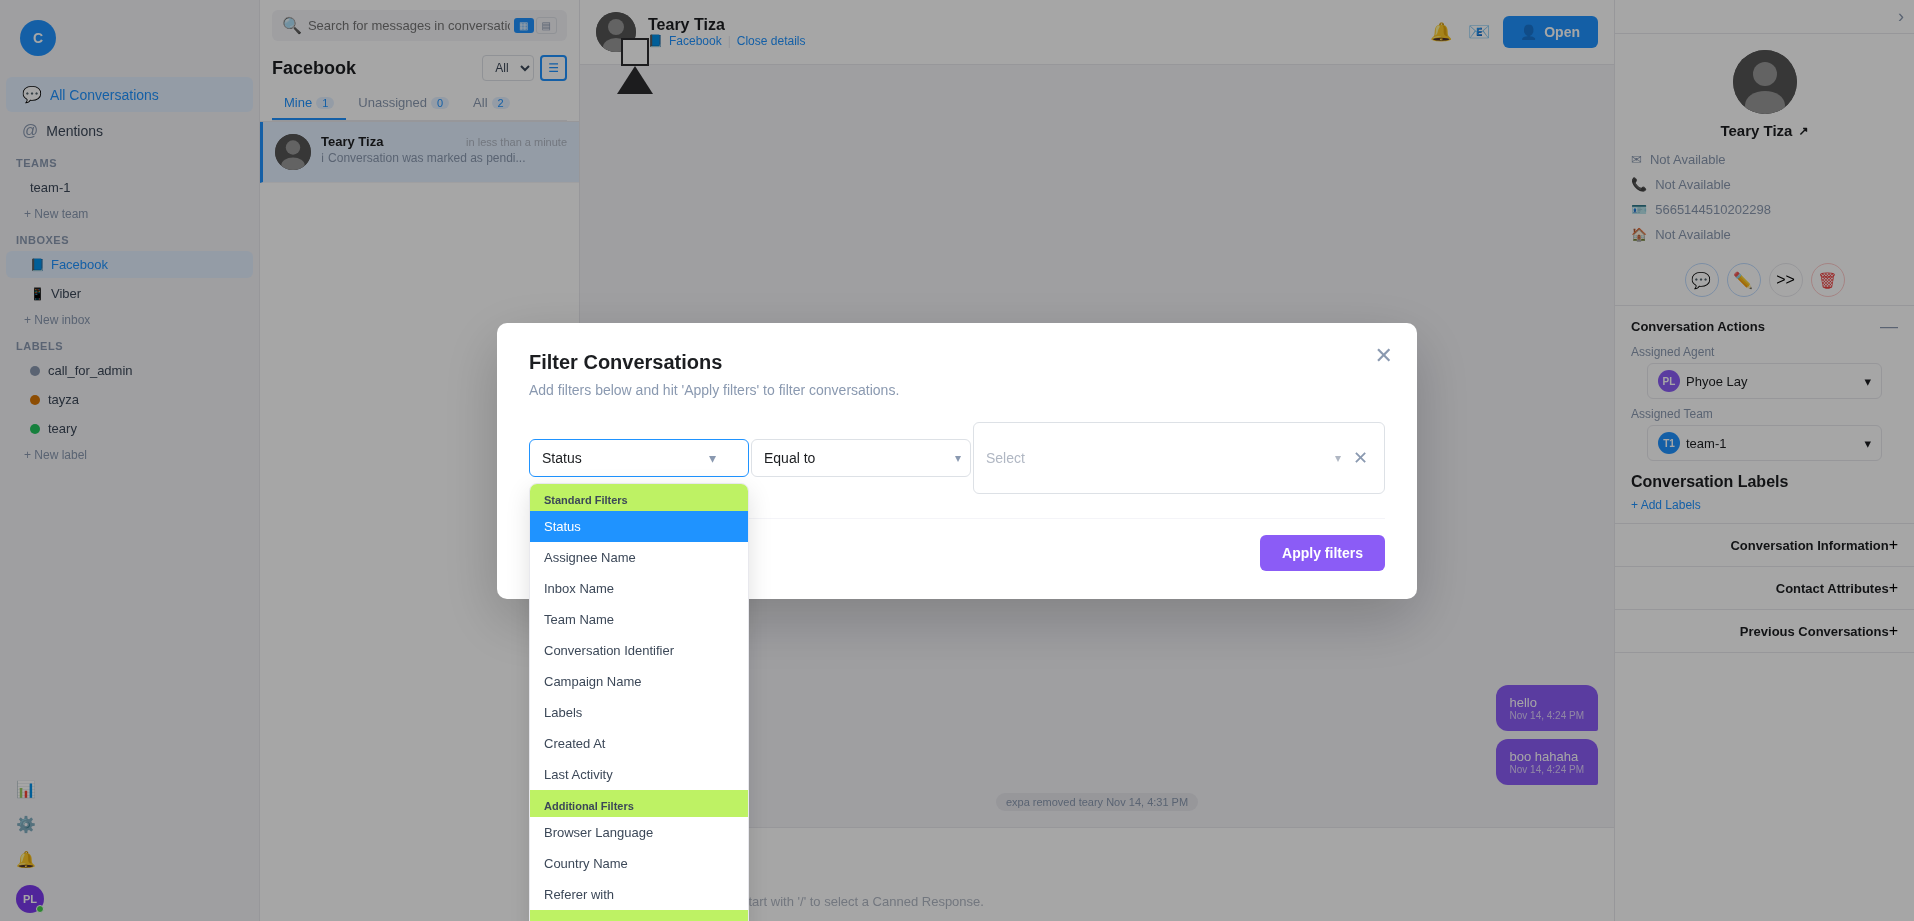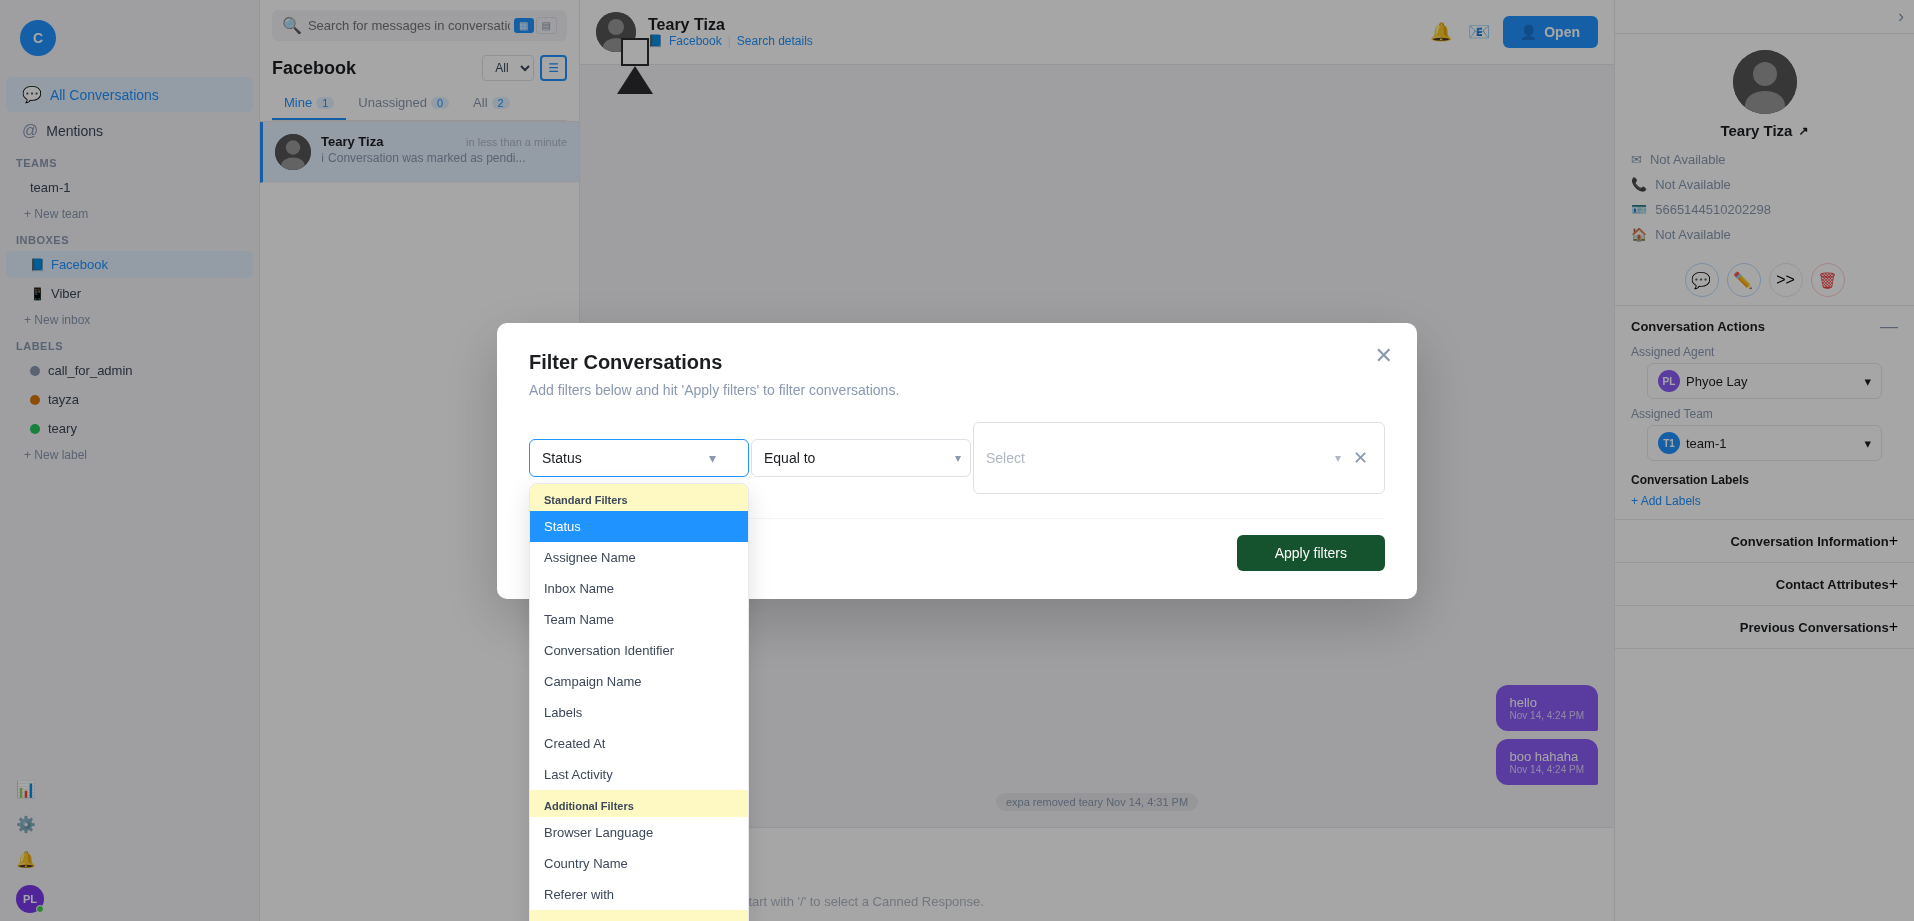--- a/index.html
+++ b/index.html
@@ -256,33 +256,33 @@
       justify-content: space-between;
     }
     .filter-clear-btn {
       background: none; border: none; cursor: pointer; color: #8a99b0; font-size: 18px; padding: 0 4px;
     }
     .modal-footer { display: flex; justify-content: space-between; gap: 10px; margin-top: 24px; padding-top: 16px; border-top: 1px solid #f4f4f8; }
     .btn-cancel {
       background: none; border: none; color: #1f93ff; font-size: 14px; cursor: pointer; padding: 8px 16px;
     }
     .btn-apply {
-      background: #14532d; color: white; border: none; border-radius: 6px;
-      padding: 10px 38px; font-size: 14px; font-weight: 400; cursor: pointer;
+      background: #8b5cf6; color: white; border: none; border-radius: 6px;
+      padding: 10px 22px; font-size: 14px; font-weight: 700; cursor: pointer;
     }
 
     
     .dropdown-menu {
       position: absolute; top: 44px; left: 0; z-index: 200;
       background: white; border: 1px solid #e8e8ed; border-radius: 8px;
       box-shadow: 0 8px 24px rgba(0,0,0,0.12); width: 220px; overflow: hidden;
     }
     .dropdown-section-title {
       font-size: 11px; font-weight: 700; color: #3c4858; padding: 10px 14px 5px;
-      background: #fef9c3;
+      background: #bef264;
     }
     .dropdown-item {
       padding: 8px 14px; font-size: 13px; color: #3c4858; cursor: pointer;
     }
     .dropdown-item.selected { background: #1f93ff; color: white; }
   </style>
 </head>
 <body>
 
 <div class="sidebar">
@@ -419,21 +419,21 @@
         <circle cx="20" cy="15" r="8" fill="#999"></circle>
         <ellipse cx="20" cy="35" rx="13" ry="9" fill="#999"></ellipse>
       </svg>
     </div>
     <div class="chat-header-info">
       <div class="chat-header-name">Teary Tiza</div>
       <div class="chat-header-sub">
         <span style="font-size:12px;">📘</span>
         <span>Facebook</span>
         <span style="color:#e8e8ed;">|</span>
-        <span style="cursor:pointer;">Search details</span>
+        <span style="cursor:pointer;">Close details</span>
       </div>
     </div>
     <div class="chat-header-actions">
       <button class="chat-action-btn">🔔</button>
       <button class="chat-action-btn">📧</button>
       <button class="open-btn">
         <span>👤</span>
         <span>Open</span>
       </button>
     </div>
@@ -537,21 +537,21 @@
     <div class="agent-select">
       <div style="display:flex;align-items:center;">
         <div class="team-avatar-xs">
           <span>T1</span>
         </div>
         <span>team-1</span>
       </div>
       <span>▾</span>
     </div>
     <div class="conv-labels-section" style="padding: 4px 0;">
-      <div style="font-size:12px;font-weight:600;color:#1c1e21;margin-bottom:4px;">Conversation Labels</div>
+      <div style="font-size:16px;font-weight:600;color:#1c1e21;margin-bottom:4px;">Conversation Labels</div>
       <button class="add-labels-btn">+ Add Labels</button>
     </div>
   </div>
 
   <div class="rp-section">
     <div class="rp-section-header">
       <span class="rp-section-title">Conversation Information</span>
       <span>+</span>
     </div>
   </div>

